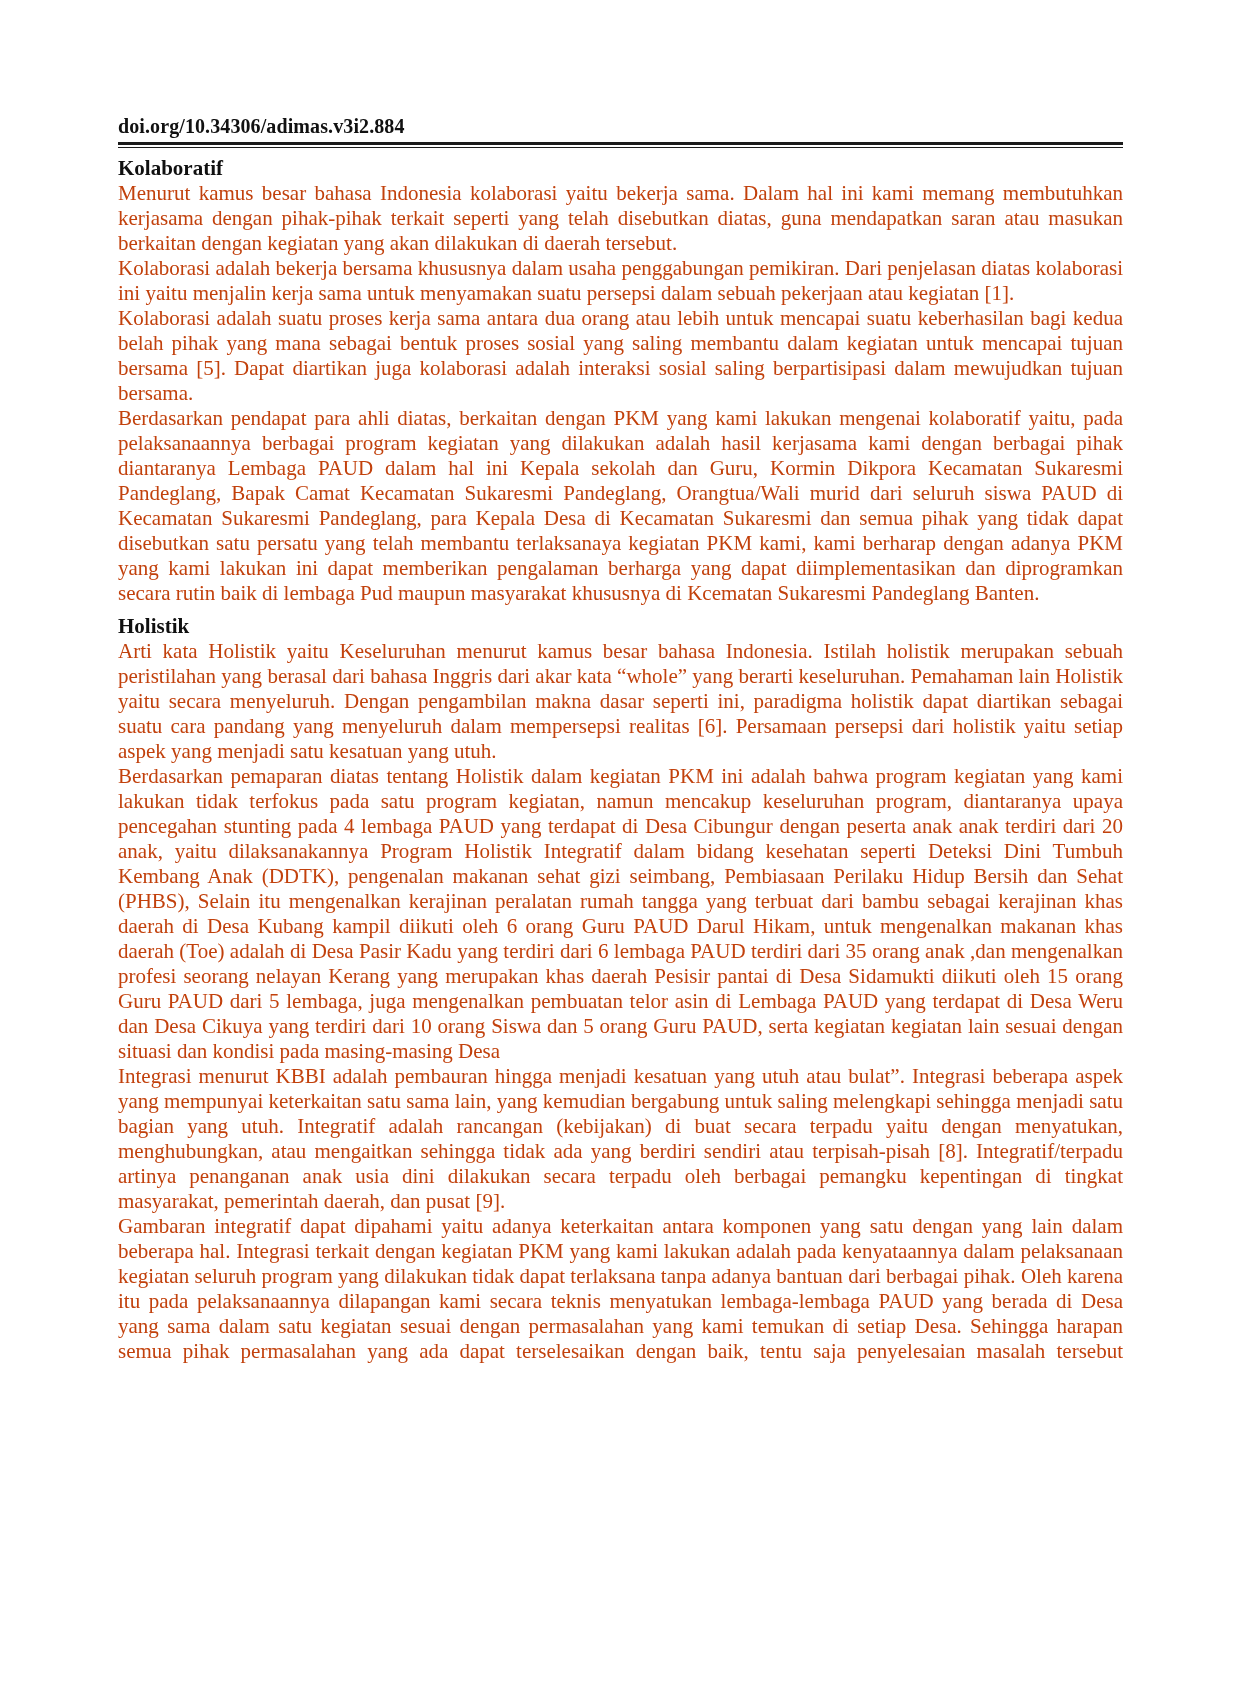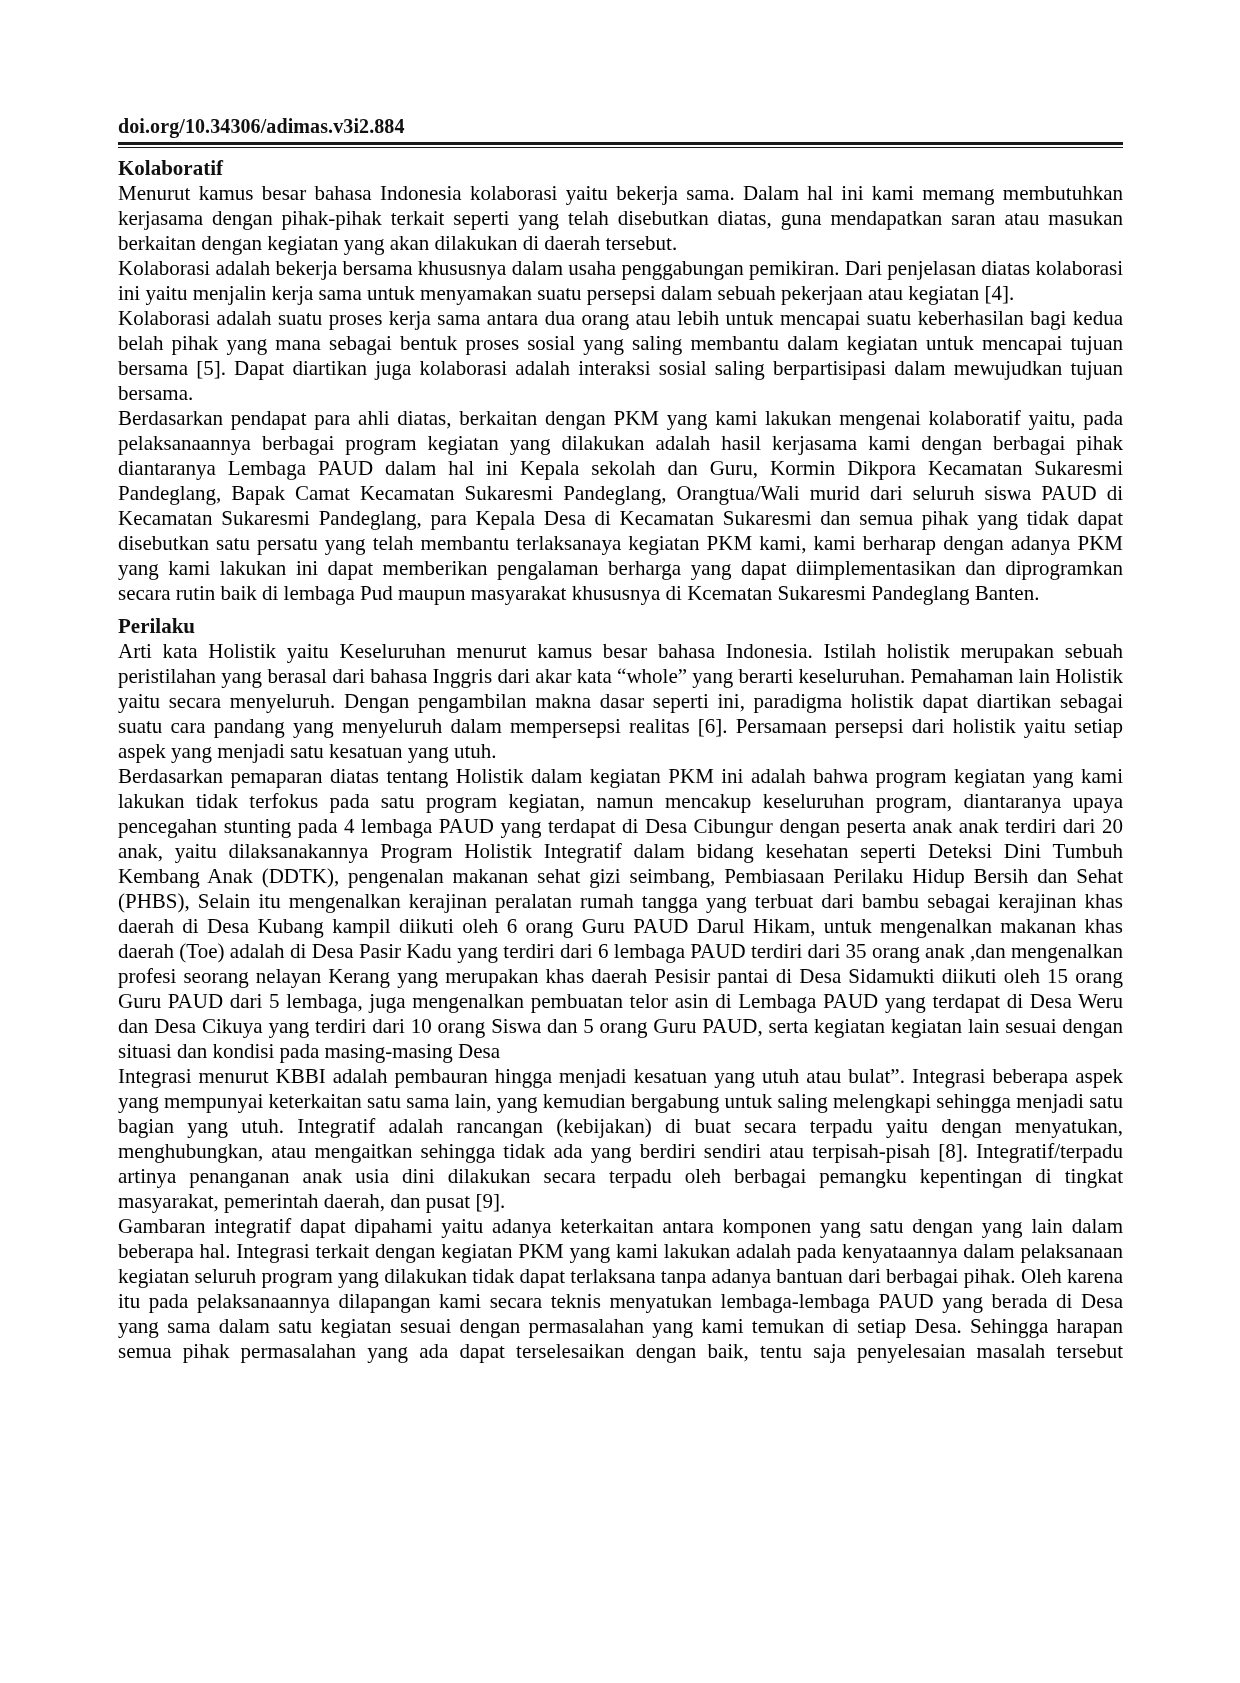--- a/index.html
+++ b/index.html
@@ -42,21 +42,21 @@
   }
   h2.section-heading.first {
   }
   p.body-par {
     margin: 0;
     padding: 0;
     font-size: 21px;
     line-height: 25px;
     text-align: justify;
     text-justify: inter-word;
-    color: #000000;
+    color: #c2410c;
   }
   .footer {
     position: absolute;
     left: 118px;
     top: 1501px;
     width: 988px;
   }
   .footer-rule {
     height: 3px;
     background: #8e8e8e;
@@ -93,27 +93,27 @@
 
 <div class="page">
   <div class="content">
 
     <div class="doi">doi.org/10.34306/adimas.v3i2.884</div>
     <div class="doi-rule"></div>
 
     <section>
       <h2 class="section-heading first">Kolaboratif</h2>
       <p class="body-par">Menurut kamus besar bahasa Indonesia kolaborasi yaitu bekerja sama. Dalam hal ini kami memang membutuhkan kerjasama dengan pihak-pihak terkait seperti yang telah disebutkan diatas, guna mendapatkan saran atau masukan berkaitan dengan kegiatan yang akan dilakukan di daerah tersebut.</p>
-      <p class="body-par">Kolaborasi adalah bekerja bersama khususnya dalam usaha penggabungan pemikiran. Dari penjelasan diatas kolaborasi ini yaitu menjalin kerja sama untuk menyamakan suatu persepsi dalam sebuah pekerjaan atau kegiatan [4].</p>
+      <p class="body-par">Kolaborasi adalah bekerja bersama khususnya dalam usaha penggabungan pemikiran. Dari penjelasan diatas kolaborasi ini yaitu menjalin kerja sama untuk menyamakan suatu persepsi dalam sebuah pekerjaan atau kegiatan [1].</p>
       <p class="body-par">Kolaborasi adalah suatu proses kerja sama antara dua orang atau lebih untuk mencapai suatu keberhasilan bagi kedua belah pihak yang mana sebagai bentuk proses sosial yang saling membantu dalam kegiatan untuk mencapai tujuan bersama [5]. Dapat diartikan juga kolaborasi adalah interaksi sosial saling berpartisipasi dalam mewujudkan tujuan bersama.</p>
       <p class="body-par">Berdasarkan pendapat para ahli diatas, berkaitan dengan PKM yang kami lakukan mengenai kolaboratif yaitu, pada pelaksanaannya berbagai program kegiatan yang dilakukan adalah hasil kerjasama kami dengan berbagai pihak diantaranya Lembaga PAUD dalam hal ini Kepala sekolah dan Guru, Kormin Dikpora Kecamatan Sukaresmi Pandeglang, Bapak Camat Kecamatan Sukaresmi Pandeglang, Orangtua/Wali murid dari seluruh siswa PAUD di Kecamatan Sukaresmi Pandeglang, para Kepala Desa di Kecamatan Sukaresmi dan semua pihak yang tidak dapat disebutkan satu persatu yang telah membantu terlaksanaya kegiatan PKM kami, kami berharap dengan adanya PKM yang kami lakukan ini dapat memberikan pengalaman berharga yang dapat diimplementasikan dan diprogramkan secara rutin baik di lembaga Pud maupun masyarakat khususnya di Kcematan Sukaresmi Pandeglang Banten.</p>
     </section>
 
     <section>
-      <h2 class="section-heading">Perilaku</h2>
+      <h2 class="section-heading">Holistik</h2>
       <p class="body-par">Arti kata Holistik yaitu Keseluruhan menurut kamus besar bahasa Indonesia. Istilah holistik merupakan sebuah peristilahan yang berasal dari bahasa Inggris dari akar kata “whole” yang berarti keseluruhan. Pemahaman lain Holistik yaitu secara menyeluruh. Dengan pengambilan makna dasar seperti ini, paradigma holistik dapat diartikan sebagai suatu cara pandang yang menyeluruh dalam mempersepsi realitas [6]. Persamaan persepsi dari holistik yaitu setiap aspek yang menjadi satu kesatuan yang utuh.</p>
       <p class="body-par">Berdasarkan pemaparan diatas tentang Holistik dalam kegiatan PKM ini adalah bahwa program kegiatan yang kami lakukan tidak terfokus pada satu program kegiatan, namun mencakup keseluruhan program, diantaranya upaya pencegahan stunting pada 4 lembaga PAUD yang terdapat di Desa Cibungur dengan peserta anak anak terdiri dari 20 anak, yaitu dilaksanakannya Program Holistik Integratif dalam bidang kesehatan seperti Deteksi Dini Tumbuh Kembang Anak (DDTK), pengenalan makanan sehat gizi seimbang, Pembiasaan Perilaku Hidup Bersih dan Sehat (PHBS), Selain itu mengenalkan kerajinan peralatan rumah tangga yang terbuat dari bambu sebagai kerajinan khas daerah di Desa Kubang kampil diikuti oleh 6 orang Guru PAUD Darul Hikam, untuk mengenalkan makanan khas daerah (Toe) adalah di Desa Pasir Kadu yang terdiri dari 6 lembaga PAUD terdiri dari 35 orang anak ,dan mengenalkan profesi seorang nelayan Kerang yang merupakan khas daerah Pesisir pantai di Desa Sidamukti diikuti oleh 15 orang Guru PAUD dari 5 lembaga, juga mengenalkan pembuatan telor asin di Lembaga PAUD yang terdapat di Desa Weru dan Desa Cikuya yang terdiri dari 10 orang Siswa dan 5 orang Guru PAUD, serta kegiatan kegiatan lain sesuai dengan situasi dan kondisi pada masing-masing Desa</p>
     </section>
 
     <section>
       <p class="body-par">Integrasi menurut KBBI adalah pembauran hingga menjadi kesatuan yang utuh atau bulat”. Integrasi beberapa aspek yang mempunyai keterkaitan satu sama lain, yang kemudian bergabung untuk saling melengkapi sehingga menjadi satu bagian yang utuh. Integratif adalah rancangan (kebijakan) di buat secara terpadu yaitu dengan menyatukan, menghubungkan, atau mengaitkan sehingga tidak ada yang berdiri sendiri atau terpisah-pisah [8]. Integratif/terpadu artinya penanganan anak usia dini dilakukan secara terpadu oleh berbagai pemangku kepentingan di tingkat masyarakat, pemerintah daerah, dan pusat [9].</p>
       <p class="body-par">Gambaran integratif dapat dipahami yaitu adanya keterkaitan antara komponen yang satu dengan yang lain dalam beberapa hal. Integrasi terkait dengan kegiatan PKM yang kami lakukan adalah pada kenyataannya dalam pelaksanaan kegiatan seluruh program yang dilakukan tidak dapat terlaksana tanpa adanya bantuan dari berbagai pihak. Oleh karena itu pada pelaksanaannya dilapangan kami secara teknis menyatukan lembaga-lembaga PAUD yang berada di Desa yang sama dalam satu kegiatan sesuai dengan permasalahan yang kami temukan di setiap Desa. Sehingga harapan semua pihak permasalahan yang ada dapat terselesaikan dengan baik, tentu saja penyelesaian masalah tersebut terlaksana dengan adanya keterlibatan berbagai pihak diantaranya pihak kesehatan sebagai upaya dalam pencegahan stunting, selain itu nelayan kerang sebagai upaya mengenalkan makanan khas daerah dan profesi /pekerjaan seorang</p>
     </section>
 
   </div>

